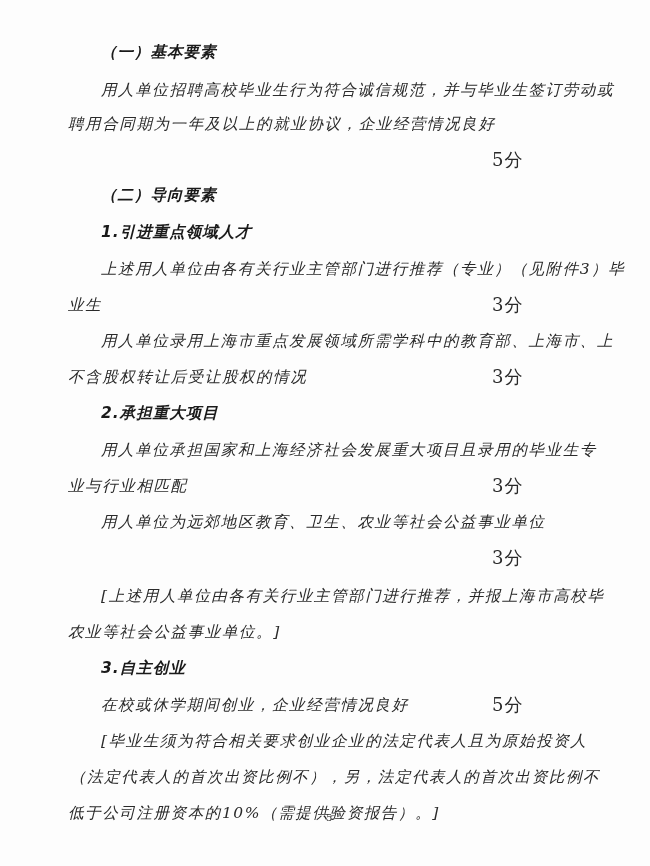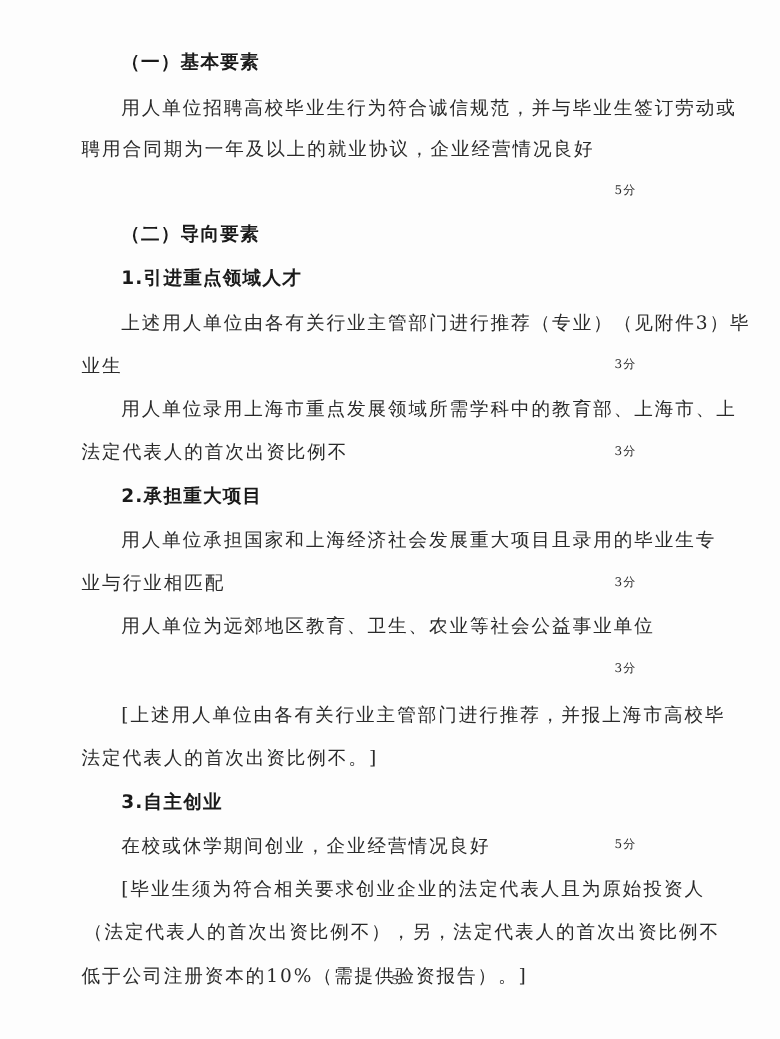--- a/index.html
+++ b/index.html
@@ -1,49 +1,49 @@
 <!DOCTYPE html>
 <html><head>
 <meta charset="utf-8">
 <style>
   html,body{margin:0;padding:0;}
   body{width:650px;height:866px;background:#fdfdfd;position:relative;overflow:hidden;
        font-family:"DejaVu Serif","Liberation Serif",serif;color:#2a2a2a;}
-  .ln{position:absolute;left:68px;font-size:15.5px;line-height:20px;white-space:nowrap;letter-spacing:1.6px;}
+  .ln{position:absolute;left:68px;font-size:15.5px;line-height:20px;white-space:nowrap;letter-spacing:1.6px;font-style:italic;}
   .ind{left:101px;}
   .hd{font-weight:bold;font-family:"DejaVu Sans","Liberation Sans",sans-serif;font-size:15.5px;letter-spacing:1px;color:#1a1a1a;}
-  .score{position:absolute;left:512px;font-size:10px;line-height:20px;white-space:nowrap;letter-spacing:1px;}
+  .score{position:absolute;left:492px;font-size:18px;line-height:20px;white-space:nowrap;letter-spacing:1px;}
   .pn{position:absolute;left:326px;top:812px;font-size:10px;color:#333;}
 </style>
 </head>
 <body>
 
 <div>
   <div class="ln ind hd" style="top:42px">（一）基本要素</div>
   <div class="ln ind" style="top:80px">用人单位招聘高校毕业生行为符合诚信规范，并与毕业生签订劳动或</div>
   <div class="ln" style="top:114px">聘用合同期为一年及以上的就业协议，企业经营情况良好</div>
   <div class="score" style="top:150px">5分</div>
 
   <div class="ln ind hd" style="top:185px">（二）导向要素</div>
   <div class="ln ind hd" style="top:222px">1.引进重点领域人才</div>
   <div class="ln ind" style="top:259px">上述用人单位由各有关行业主管部门进行推荐（专业）（见附件3）毕</div>
   <div class="ln" style="top:295px">业生</div>
   <div class="score" style="top:295px">3分</div>
   <div class="ln ind" style="top:331px">用人单位录用上海市重点发展领域所需学科中的教育部、上海市、上</div>
-  <div class="ln" style="top:367px">法定代表人的首次出资比例不</div>
+  <div class="ln" style="top:367px">不含股权转让后受让股权的情况</div>
   <div class="score" style="top:367px">3分</div>
 
   <div class="ln ind hd" style="top:403px">2.承担重大项目</div>
   <div class="ln ind" style="top:440px">用人单位承担国家和上海经济社会发展重大项目且录用的毕业生专</div>
   <div class="ln" style="top:476px">业与行业相匹配</div>
   <div class="score" style="top:476px">3分</div>
   <div class="ln ind" style="top:512px">用人单位为远郊地区教育、卫生、农业等社会公益事业单位</div>
   <div class="score" style="top:548px">3分</div>
   <div class="ln ind" style="top:586px">[上述用人单位由各有关行业主管部门进行推荐，并报上海市高校毕</div>
-  <div class="ln" style="top:622px">法定代表人的首次出资比例不。]</div>
+  <div class="ln" style="top:622px">农业等社会公益事业单位。]</div>
 
   <div class="ln ind hd" style="top:658px">3.自主创业</div>
   <div class="ln ind" style="top:695px">在校或休学期间创业，企业经营情况良好</div>
   <div class="score" style="top:695px">5分</div>
   <div class="ln ind" style="top:731px">[毕业生须为符合相关要求创业企业的法定代表人且为原始投资人</div>
   <div class="ln" style="top:767px;left:70px">（法定代表人的首次出资比例不），另，法定代表人的首次出资比例不</div>
   <div class="ln" style="top:803px">低于公司注册资本的10%（需提供验资报告）。]</div>
 
   <div class="pn">5</div>
 </div>

